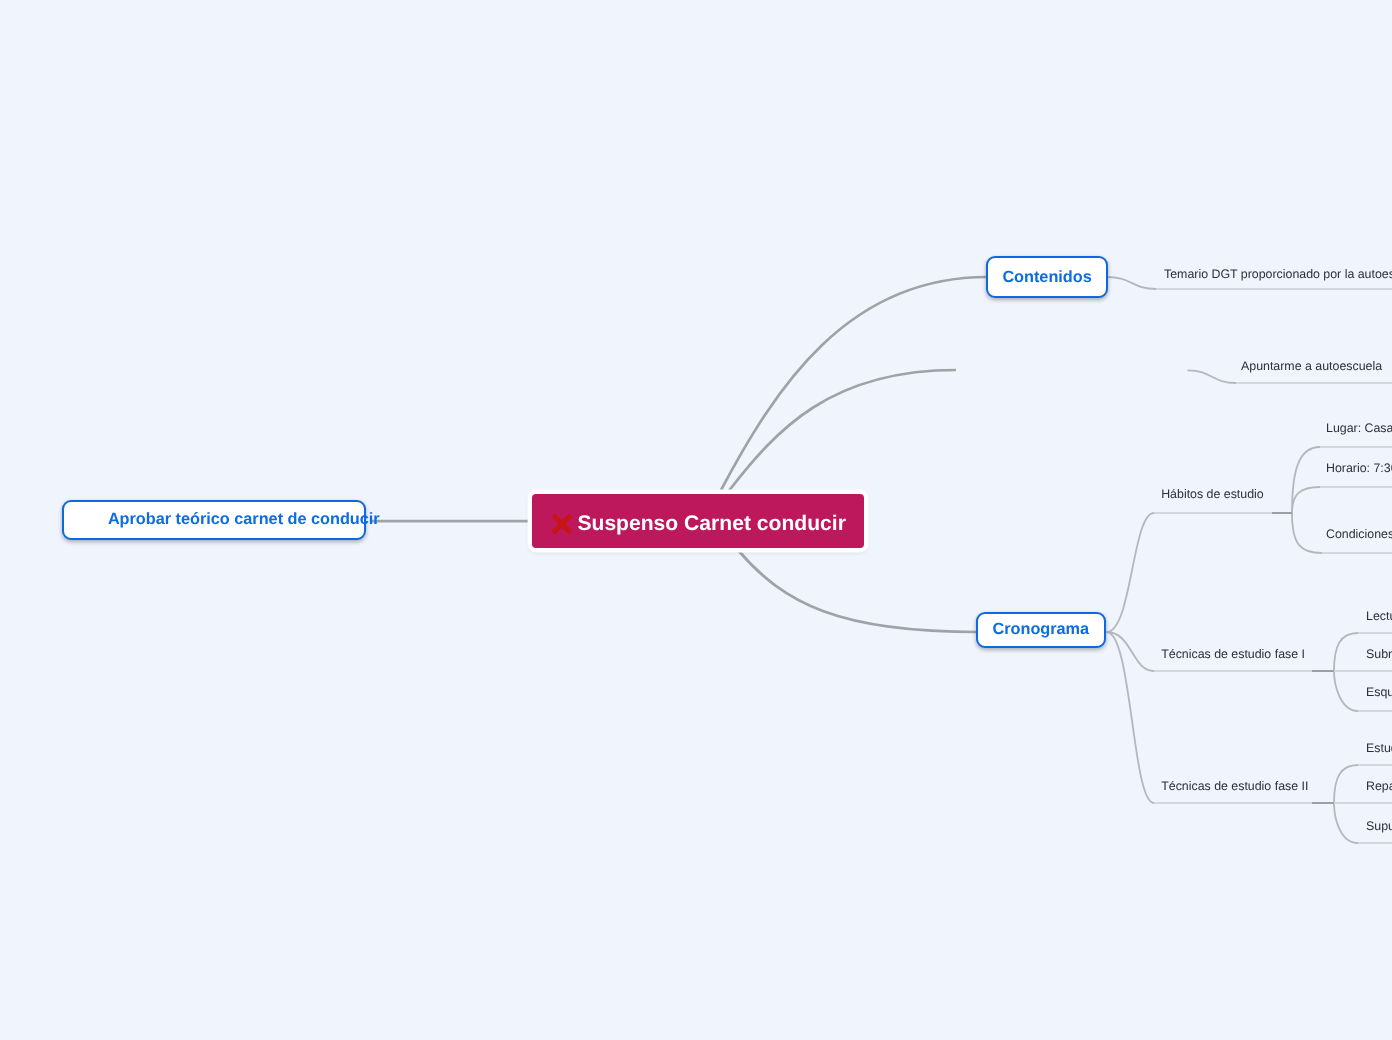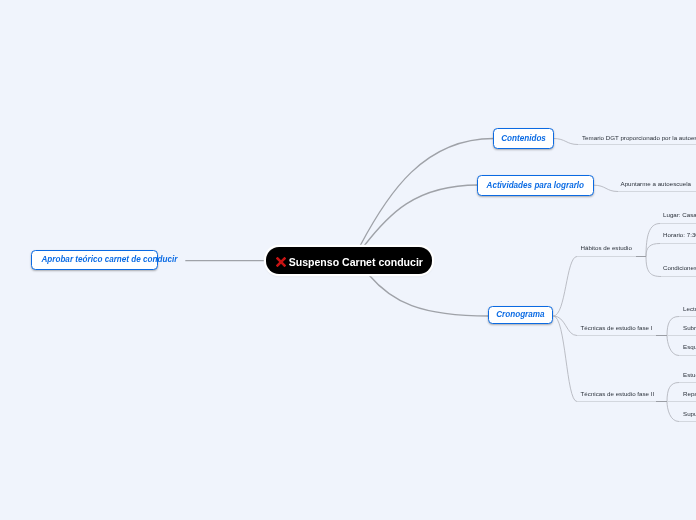--- a/index.html
+++ b/index.html
@@ -1,22 +1,22 @@
 <!DOCTYPE html>
 <html><head>
 <meta charset="utf-8">
 <title>Mind map</title>
 <style>
 html,body{margin:0;padding:0;}
 body{width:696px;height:520px;background:#f0f4fc;font-family:"Liberation Sans",sans-serif;overflow:hidden;position:relative;}
 #mindmap{position:absolute;left:0;top:0;width:696px;height:520px;}
 svg.links{position:absolute;left:0;top:0;width:696px;height:520px;}
 .node{position:absolute;box-sizing:border-box;display:flex;align-items:center;justify-content:center;white-space:nowrap;}
-.nb{border:1.5px solid #0b6ae2;background:#fff;border-radius:4.5px;color:#0c6ce4;font-weight:bold;font-size:8.15px;box-shadow:0 1px 2px rgba(0,0,0,.3);font-style:italic;}
-.root{background:#000000;border-radius:13px;color:#fff;font-weight:bold;font-size:10.55px;box-shadow:0 0 0 2.2px #fff,0 1px 3px rgba(0,0,0,.3);}
+.nb{border:1.5px solid #0b6ae2;background:#fff;border-radius:4.5px;color:#0c6ce4;font-weight:bold;font-size:8.15px;box-shadow:0 1px 2px rgba(0,0,0,.3);}
+.root{background:#be185d;border-radius:2px;color:#fff;font-weight:bold;font-size:10.55px;box-shadow:0 0 0 2.2px #fff,0 1px 3px rgba(0,0,0,.3);}
 .leaf{position:absolute;color:#2b313a;font-size:6.2px;white-space:nowrap;line-height:7px;}
 </style>
 </head>
 <body>
 
 <div id="mindmap">
 
   <svg class="links" viewBox="0 0 696 520">
     <g fill="none" stroke="#9fa2a8" stroke-width="1.35">
       <path d="M185.3,260.6 L265.9,260.6"></path>
@@ -54,35 +54,34 @@
       <path d="M660,223.5 L696,223.5"></path>
       <path d="M660,243.5 L696,243.5"></path>
       <path d="M661,276.5 L696,276.5"></path>
       <path d="M679,316.5 L696,316.5"></path>
       <path d="M679,355.5 L696,355.5"></path>
       <path d="M679,382.5 L696,382.5"></path>
       <path d="M679,421.5 L696,421.5"></path>
     </g>
   </svg>
 
-  <div class="node nb" style="left:30.9px;top:249.8px;width:127px;height:20.3px;padding-left:30px;">Aprobar teórico carnet de conducir</div>
+  <div class="node nb" style="left:30.9px;top:249.8px;width:152px;height:20.3px;padding-left:30px;">Aprobar teórico carnet de conducir</div>
 
   <div class="node root" style="left:265.9px;top:247.1px;width:165.8px;height:27.2px;">
     <svg width="10" height="10" viewBox="0 0 20 20" style="position:relative;left:1.7px;top:1.2px;margin-right:4.1px;flex:none">
       <g stroke="#c81414" stroke-width="5" stroke-linecap="square">
         <line x1="3" y1="3" x2="17" y2="17"></line>
         <line x1="17" y1="3" x2="3" y2="17"></line>
       </g>
     </svg>
     <span style="position:relative;top:1.3px">Suspenso Carnet conducir</span>
   </div>
 
   <div class="node nb" style="left:492.9px;top:128px;width:61.3px;height:21px;">Contenidos</div>
 
-  <div class="node nb" style="left:476.8px;top:174.9px;width:117px;height:20.7px;">Actividades para lograrlo</div>
 
   <div class="node nb" style="left:487.5px;top:305.8px;width:65.8px;height:18px;">Cronograma</div>
 
   <div class="leaf" style="left:582px;top:133.5px;">Temario DGT proporcionado por la autoescuela</div>
   <div class="leaf" style="left:620.5px;top:180px;">Apuntarme a autoescuela</div>
 
   <div class="leaf" style="left:580.6px;top:244px;">Hábitos de estudio</div>
   <div class="leaf" style="left:580.6px;top:324px;">Técnicas de estudio fase I</div>
   <div class="leaf" style="left:580.6px;top:390px;">Técnicas de estudio fase II</div>
 

